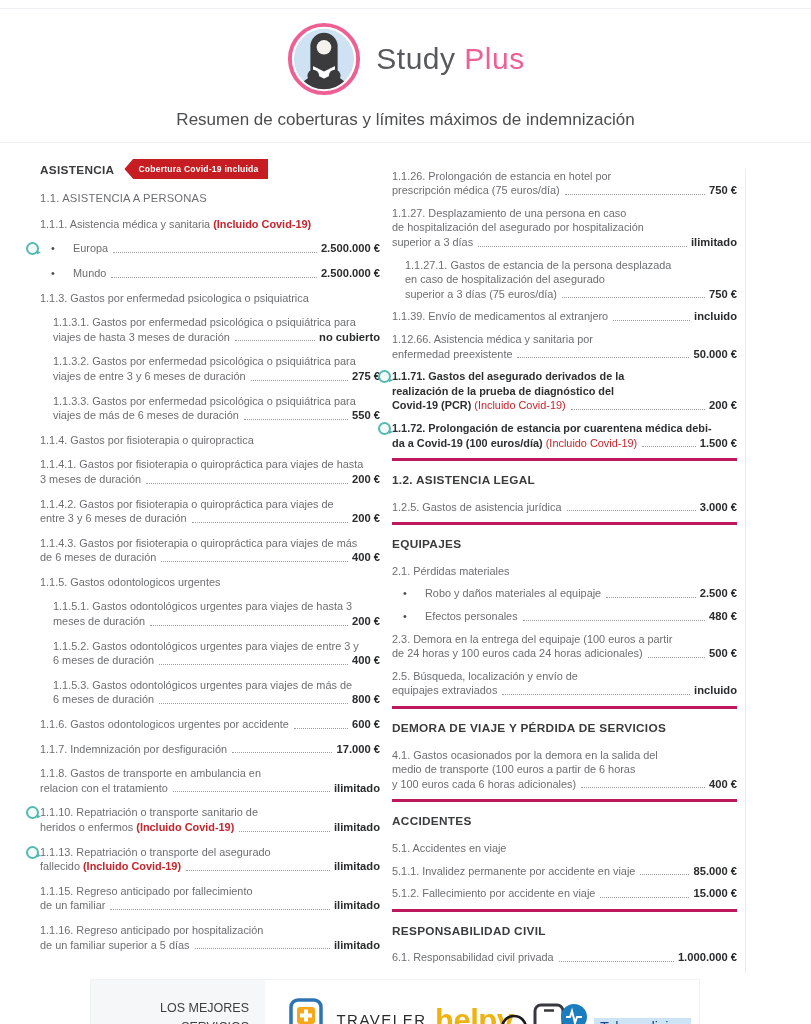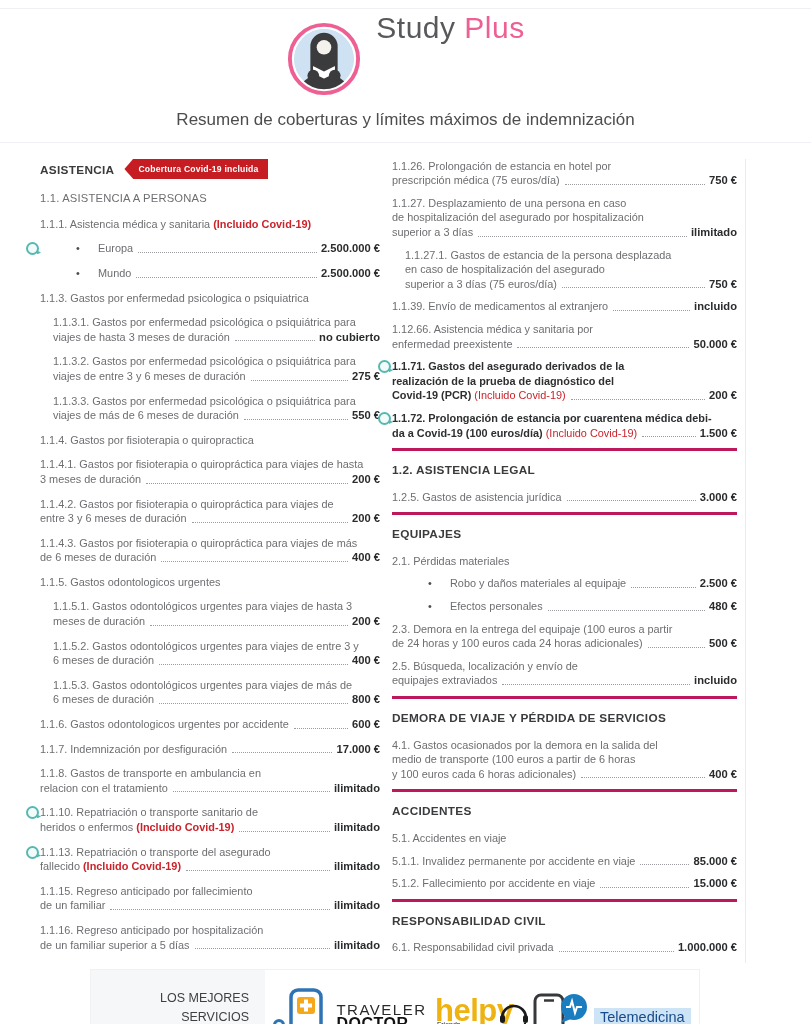--- a/index.html
+++ b/index.html
@@ -1,38 +1,38 @@
 <!DOCTYPE html>
 <html><head>
 <meta charset="utf-8">
 <style>
   html,body{margin:0;padding:0;background:#fff;}
   .page{position:relative;width:811px;height:1024px;background:#fff;overflow:hidden;
         font-family:"Liberation Sans",sans-serif;color:#6d6e71;font-size:10.9px;line-height:14.6px;}
   .top-rule{border-top:1px solid #eef0f3;margin-top:8px;}
   .title-rule{border-top:1px solid #eef0f3;}
   
-  .header{display:flex;justify-content:center;gap:14px;padding:12px 0 8px;}
+  .header{display:flex;align-items:center;justify-content:center;gap:14px;padding:12px 0 8px;}
   .brand{font-size:30px;letter-spacing:.5px;color:#58595c;}
   .brand .plus{color:#ee5f93;}
   .title{text-align:center;font-size:17px;color:#4c4d4f;margin:8px 0 14px;}
   
   .content{display:flex;padding:16px 0 0 40px;position:relative;}
   .col{position:relative;}
   .col-left{width:340px;margin-right:12px;}
-  .col-right{width:345px;padding-right:8px;border-right:1px solid #e9ebee;}
+  .col-right{width:345px;padding-right:8px;border-right:1px solid #e9ebee;margin-top:10px;}
   .row{position:relative;margin-bottom:10px;}
   .col-right .row{margin-bottom:8px;}
   .lastline{display:flex;align-items:flex-end;}
   .dots{flex:1 1 auto;min-width:10px;border-bottom:1.5px dotted #9b9c9f;margin:0 4px 3px 5px;}
   .value{font-weight:700;color:#2a2b2d;font-size:11.2px;white-space:nowrap;}
   .red{color:#c9242c;font-weight:700;}
   .row.bold .red{font-weight:400;}
   .row.indent{padding-left:13px;}
-  .row.bullet{padding-left:36px;}
+  .row.bullet{padding-left:11px;}
   .row.bullet .lastline::before{content:"\2022";color:#4a4b4d;flex:0 0 22px;width:22px;}
   .row.section{font-weight:700;color:#3a3b3d;font-size:11.8px;letter-spacing:.3px;margin-bottom:12px;}
   .row.section.divided{border-top:3px solid #be185d;padding-top:12px;margin-top:3px;}
   .row.subheader{font-size:11.2px;letter-spacing:.2px;margin-bottom:11px;}
   .row.bold,.row.bold .text{font-weight:700;color:#2e2f31;}
   .covid-icon{position:absolute;left:-14px;top:1px;width:9px;height:9px;border:2px solid #56b8b2;
               border-radius:50%;background:#f3fbfa;}
   .covid-icon::after{content:"";position:absolute;right:-4px;bottom:-1px;width:4px;height:4px;
               background:#56b8b2;clip-path:polygon(0 0,100% 50%,0 100%);}
   .badge{display:inline-block;margin-left:10px;background:#c61d23;color:#fff;font-size:8.6px;

